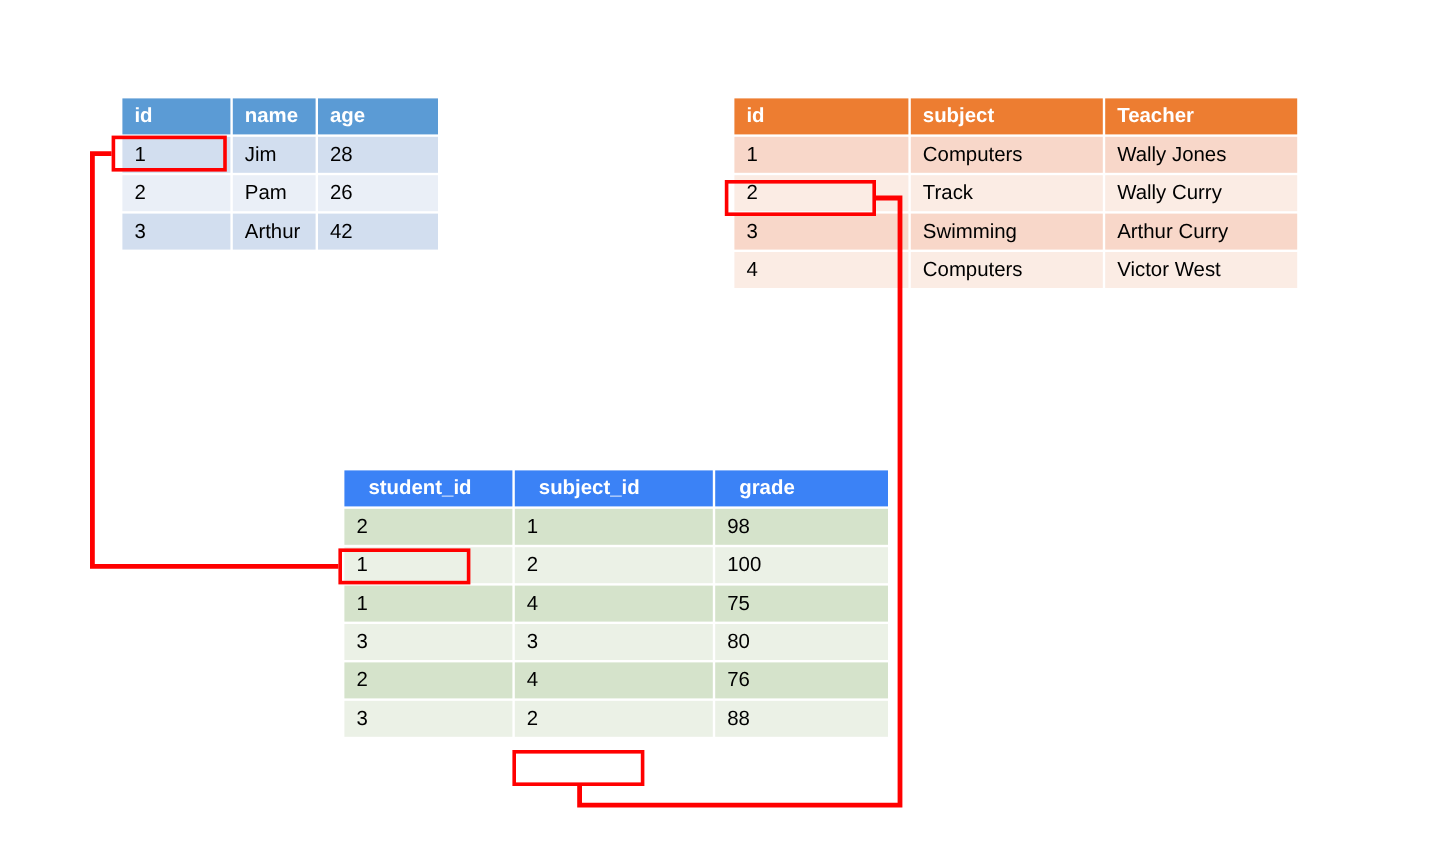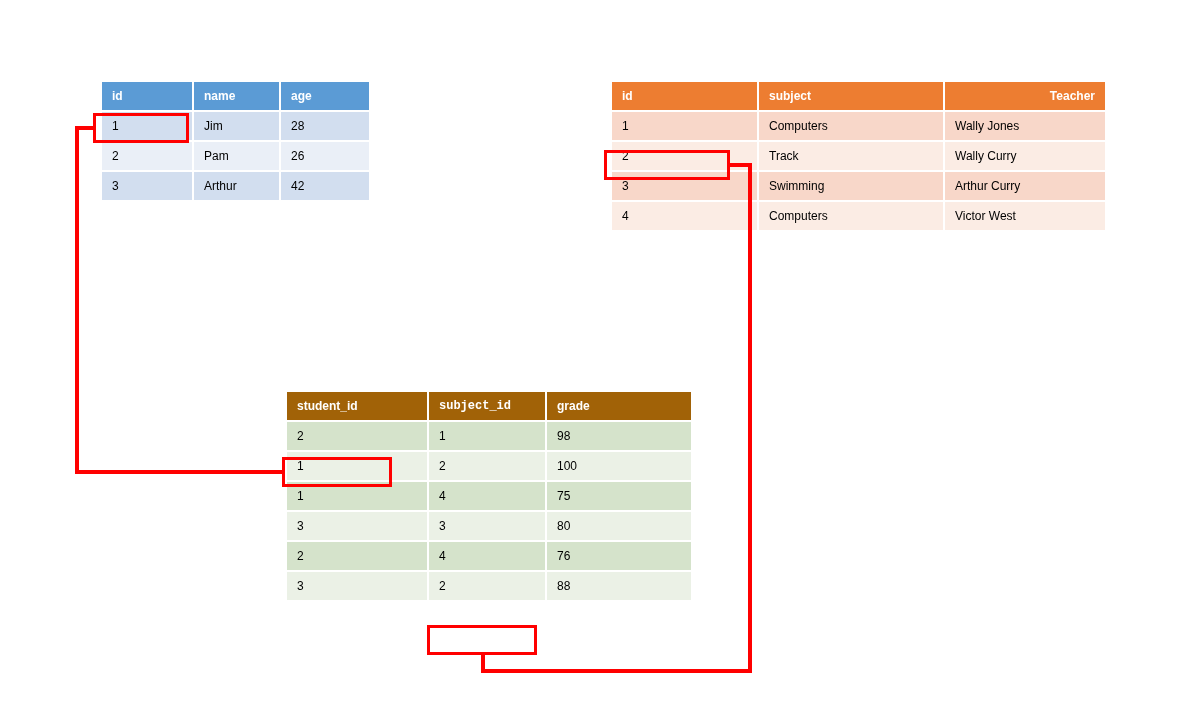--- a/index.html
+++ b/index.html
@@ -15,21 +15,21 @@
       position: relative;
     }
     .table {
       position: absolute;
       border-collapse: separate;
       border-spacing: 2px 2px;
     }
     .table td, .table th {
       padding: 5px 10px;
       text-align: left;
-      font-size: 12px;
+      font-size: 17px;
       height: 28px;
     }
     .table th {
       color: #ffffff;
       font-weight: bold;
     }
     
     
     .students-table {
       left: 100px;
@@ -38,57 +38,58 @@
     .students-table th {
       background: #5b9bd5;
     }
     .students-table tr:nth-child(even) td {
       background: #d2deef;
     }
     .students-table tr:nth-child(odd) td {
       background: #eaeff7;
     }
     .students-table .col-id { width: 90px; }
-    .students-table .col-name { width: 85px; }
-    .students-table .col-age { width: 88px; }
+    .students-table .col-name { width: 69px; }
+    .students-table .col-age { width: 100px; }
     
     
     .subjects-table {
       left: 610px;
       top: 80px;
     }
     .subjects-table th {
       background: #ed7d31;
     }
     .subjects-table tr:nth-child(even) td {
       background: #f8d7c9;
     }
     .subjects-table tr:nth-child(odd) td {
       background: #fbece4;
     }
     .subjects-table .col-id { width: 145px; }
-    .subjects-table .col-subject { width: 184px; }
-    .subjects-table .col-teacher { width: 160px; text-align: right; }
+    .subjects-table .col-subject { width: 160px; }
+    .subjects-table .col-teacher { width: 160px; }
     
     
     .grades-table {
       left: 285px;
       top: 390px;
     }
     .grades-table th {
-      background: #a16207;
+      background: #3b82f6;
+      padding-left: 20px;
     }
     .grades-table tr:nth-child(even) td {
       background: #d5e3cb;
     }
     .grades-table tr:nth-child(odd) td {
       background: #ebf1e6;
     }
     .grades-table .col-student-id { width: 140px; }
-    .grades-table .col-subject-id { width: 116px; font-family: Liberation Mono, monospace; }
+    .grades-table .col-subject-id { width: 165px; }
     .grades-table .col-grade { width: 144px; }
     
     
     .highlight {
       position: absolute;
       border: 3px solid #ff0000;
       pointer-events: none;
     }
     
     

